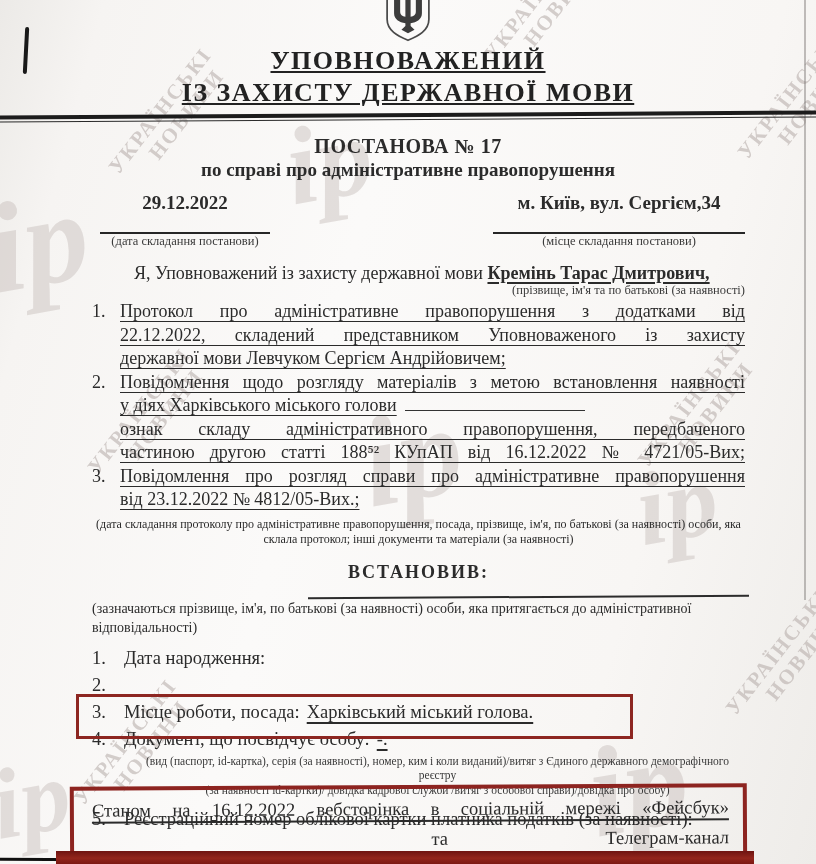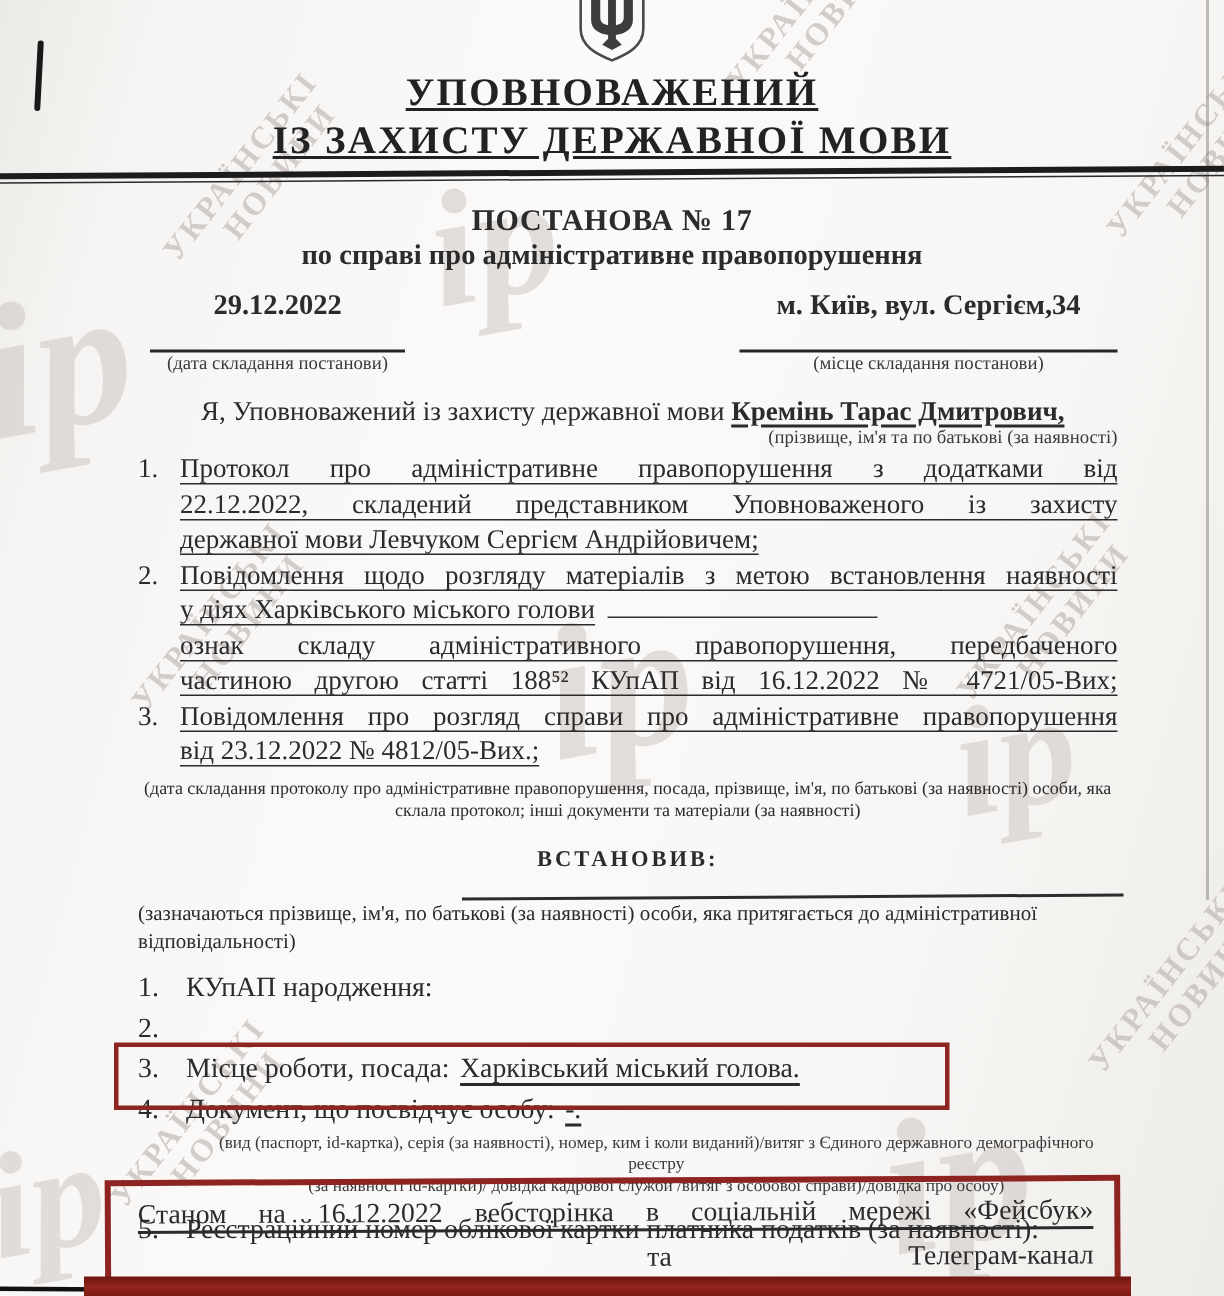--- a/index.html
+++ b/index.html
@@ -76,21 +76,21 @@
   .review-line{line-height:24px;}
 
   .ev-list{margin-top:2px;}
   .ev-item{display:flex;}
   .ev-num{width:28px;flex:none;line-height:23.5px;}
   .ev-lines{flex:1;text-decoration:underline;text-underline-offset:4px;text-decoration-thickness:1.3px;line-height:23.5px;}
   .ev-line.jl{text-align:justify;text-align-last:justify;}
   .blank-ul{display:inline-block;width:180px;height:.9em;border-bottom:1.5px solid #333;margin-left:8px;vertical-align:baseline;}
   .ev-caption{margin-top:5px;padding:0 2px;text-align:center;font-size:12px;line-height:15px;}
 
-  .res-heading{text-align:center;font-weight:bold;font-size:15px;letter-spacing:2px;margin-top:12px;line-height:26px;}
+  .res-heading{text-align:center;font-weight:bold;font-size:18px;letter-spacing:2px;margin-top:12px;line-height:26px;}
   .res-caption{position:relative;margin-top:14px;font-size:14px;line-height:19px;}
   .caption-overline{position:absolute;left:216px;right:-4px;top:-3px;height:2px;background:#2c2c2c;transform:rotate(-.35deg);}
 
   .p-list{margin-top:8px;font-size:18.5px;}
   .p-row{display:flex;line-height:27px;}
   .p-num{width:32px;flex:none;}
   .p-ul{text-decoration:underline;text-underline-offset:3.5px;text-decoration-thickness:1.5px;margin-left:7px;}
   .p-row.boxed{position:relative;}
   .red-frame{position:absolute;left:-16px;right:112px;top:-5px;bottom:-13px;border:3.5px solid #8d2621;z-index:3;pointer-events:none;}
   .doc-captions{margin:1px 0 4px 38px;text-align:center;font-size:11.5px;line-height:14.5px;color:#3a3a3a;}
@@ -210,21 +210,21 @@
 
       <div class="res-heading">ВСТАНОВИВ:</div>
       <div class="res-caption">
         <div class="caption-overline"></div>
         <span>(зазначаються прізвище, ім'я, по батькові (за наявності) особи, яка притягається до адміністративної відповідальності)</span>
       </div>
 
       <div class="p-list">
         <div class="p-row">
           <span class="p-num">1.</span>
-            <span>КУпАП народження:</span>
+            <span>Дата народження:</span>
         </div>
         <div class="p-row">
           <span class="p-num">2.</span>
         </div>
         <div class="p-row boxed">
           <div class="red-frame"></div>
           <span class="p-num">3.</span>
             <span>Місце роботи, посада:</span>
           <span class="p-ul">Харківський міський голова.</span>
         </div>

